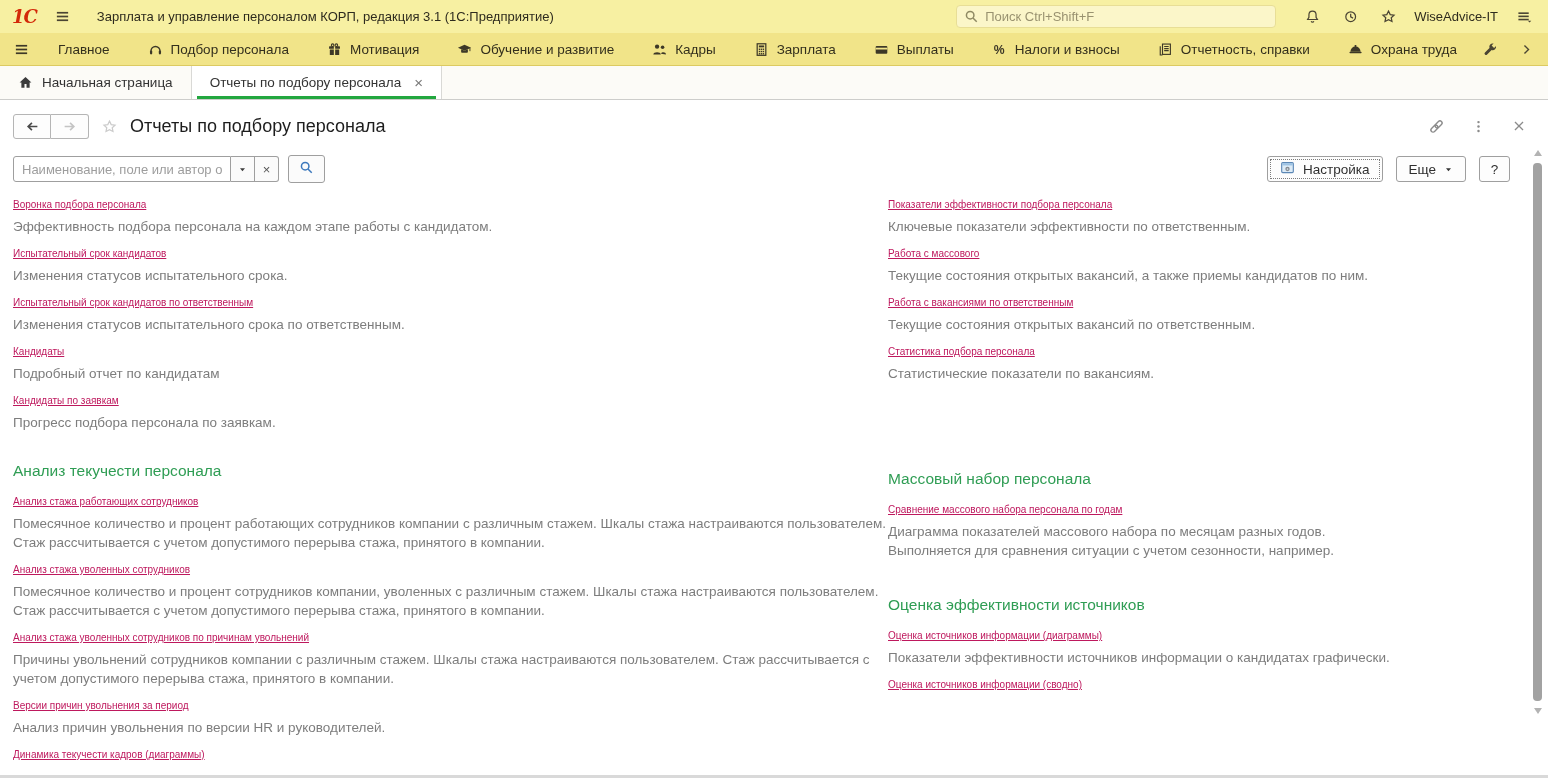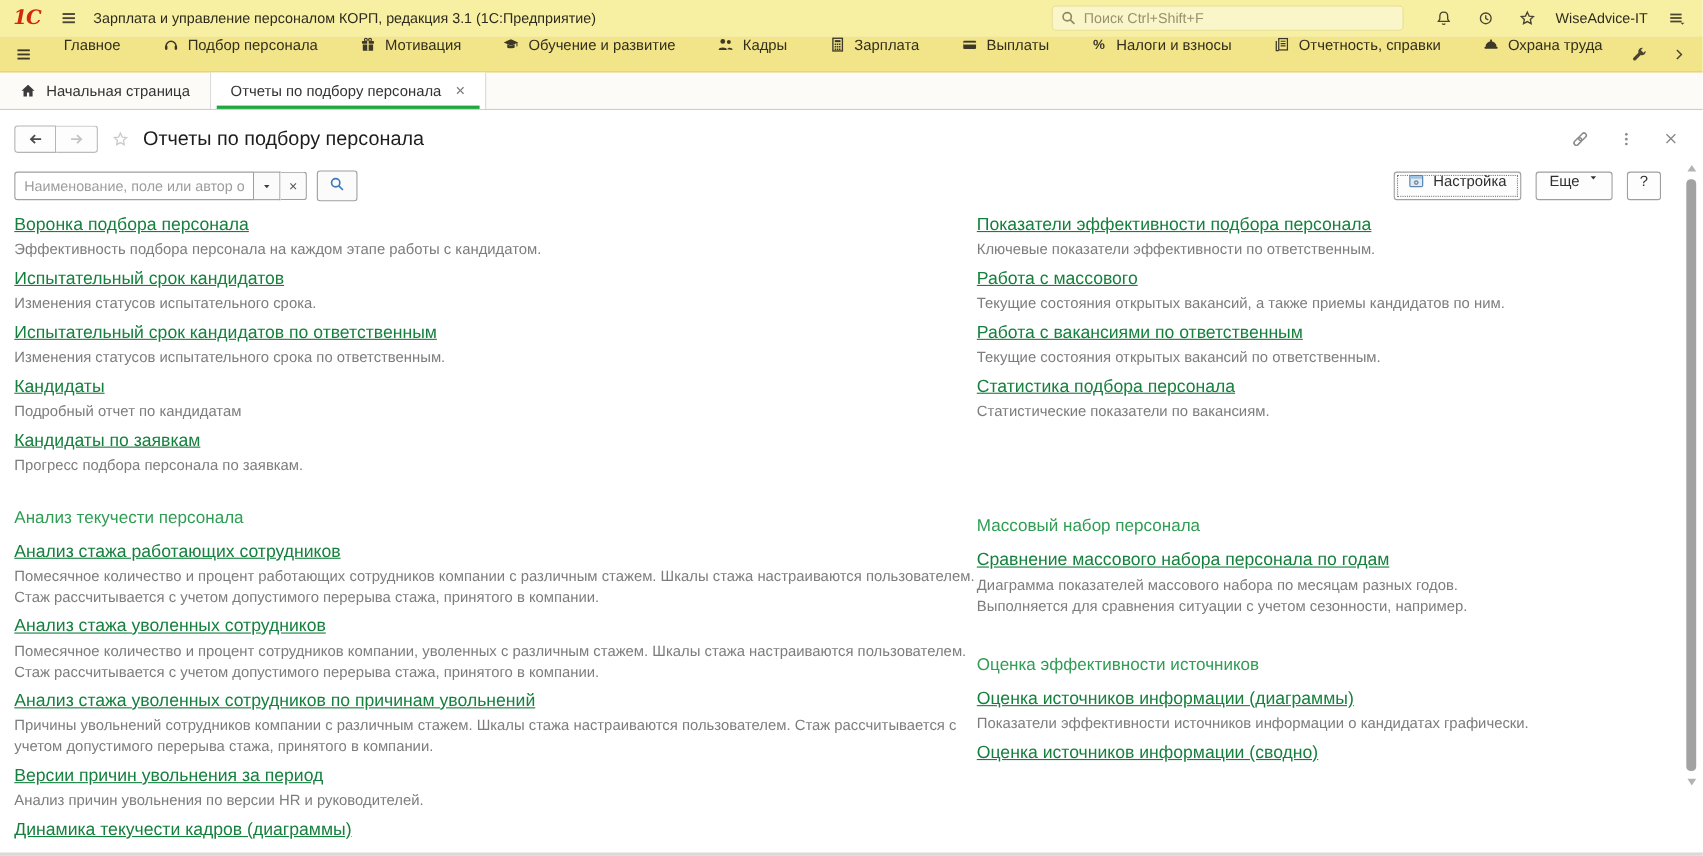--- a/index.html
+++ b/index.html
@@ -3,33 +3,33 @@
 <meta charset="utf-8">
 <style>
   * { box-sizing: border-box; margin: 0; padding: 0; }
   html,body { width:1548px; height:778px; overflow:hidden; }
   body { font-family:"Liberation Sans","DejaVu Sans",sans-serif; font-size:13px; background:#fff; color:#333; }
 
   
   .titlebar { height:33px; background:#f7f0a2; display:flex; align-items:center; padding:0 12px; gap:10px; }
   .logo-1c { font-family:"DejaVu Serif",serif; font-style:italic; font-weight:bold; font-size:18px; color:#d3290a; letter-spacing:-1px; line-height:1; padding-right:4px; }
   .tb-icon { display:flex; align-items:center; justify-content:center; width:24px; height:24px; color:#4a4433; cursor:pointer; }
-  .tb-title { font-size:13px; color:#2e2b1e; white-space:nowrap; }
+  .tb-title { font-size:13px; color:#2e2b1e; margin-left:12px; white-space:nowrap; }
   .tb-search { margin-left:auto; width:320px; height:23px; background:#fbf6c9; border:1px solid #e8de96; border-radius:4px; display:flex; align-items:center; padding:0 7px; gap:6px; }
   .tb-search .s-ic { color:#8f8a64; display:flex; }
   .tb-search input { flex:1; border:none; outline:none; background:transparent; font-family:inherit; font-size:13px; color:#5c5840; }
   .tb-search input::placeholder { color:#999270; }
   .tb-right { display:flex; align-items:center; gap:14px; margin-left:14px; }
   .user-label { font-size:13px; color:#2e2b1e; white-space:nowrap; }
 
   
   .menubar { height:33px; background:#f1e489; border-bottom:1px solid #dcca62; display:flex; align-items:stretch; padding:0 10px; }
   .mb-burger { display:flex; align-items:center; padding:0 10px 0 4px; color:#3d3827; cursor:pointer; }
   .menu-items { display:flex; align-items:stretch; flex:1; }
-  .menu-item { display:flex; align-items:flex-start; gap:8px; padding:0 19px; cursor:pointer; font-size:13.5px; color:#332f1d; white-space:nowrap; }
+  .menu-item { display:flex; align-items:center; gap:8px; padding:0 19px; cursor:pointer; font-size:13.5px; color:#332f1d; white-space:nowrap; }
   .mi-icon { display:flex; color:#3d3827; }
   .menu-tools { display:flex; align-items:center; gap:16px; margin-left:auto; color:#3d3827; padding-right:2px; }
   .menu-tools .tb-icon { width:20px; }
 
   
   .tabbar { height:34px; background:#fcfbf7; border-bottom:1px solid #cdcdcb; display:flex; align-items:stretch; }
   .tab { display:flex; align-items:center; gap:9px; padding:0 18px; border-right:1px solid #d9d9d6; font-size:13.5px; color:#333; position:relative; cursor:pointer; }
   .tab .t-icon { display:flex; color:#3b3b3b; }
   .tab.active { background:#fff; }
   .tab.active::after { content:""; position:absolute; left:5px; right:5px; bottom:0; height:3px; background:#22a73f; }
@@ -50,35 +50,35 @@
 
   .toolbar { display:flex; align-items:center; margin-top:11px; }
   .search-group { display:flex; align-items:stretch; height:26px; }
   .search-input { width:218px; border:1px solid #9f9f9f; border-radius:3px 0 0 3px; padding:0 8px; font-family:inherit; font-size:13px; color:#333; outline:none; }
   .search-input::placeholder { color:#9d9d9d; }
   .mini-btn { width:24px; border:1px solid #9f9f9f; border-left:none; background:#fbfbfb; display:flex; align-items:center; justify-content:center; color:#3c3c3c; cursor:pointer; }
   .mini-btn:last-child { border-radius:0 3px 3px 0; }
   .mini-btn .x { font-size:13px; color:#555; }
   .search-btn { margin-left:9px; width:37px; height:28px; border:1px solid #9f9f9f; border-radius:3px; background:#fbfbfb; color:#3c78bc; display:flex; align-items:center; justify-content:center; cursor:pointer; }
   .toolbar-right { margin-left:auto; display:flex; align-items:center; gap:13px; padding-right:24px; }
-  .btn { height:26px; border:1px solid #9f9f9f; border-radius:3px; background:#fdfdfd; display:flex; align-items:flex-start; gap:8px; padding:0 12px; font-size:13.5px; color:#2f2f2f; cursor:pointer; white-space:nowrap; }
+  .btn { height:26px; border:1px solid #9f9f9f; border-radius:3px; background:#fdfdfd; display:flex; align-items:center; gap:8px; padding:0 12px; font-size:13.5px; color:#2f2f2f; cursor:pointer; white-space:nowrap; }
   .btn.settings { outline:1px dotted #7c7c7c; outline-offset:-4px; }
   .btn .b-caret { display:flex; color:#333; }
   .btn.help { width:31px; padding:0; justify-content:center; }
 
   
   .columns { display:flex; margin-top:12px; }
   .col-left { width:875px; flex:none; }
   .col-right { flex:1; min-width:0; padding-right:46px; }
   .report-section.has-header { margin-top:30px; }
   .col-right .report-section:last-child { margin-top:36px; }
   .col-right .report-section:first-child { min-height:245px; }
   .section-header { font-size:15.5px; font-weight:400; color:#2f9d54; margin:0 0 12px; }
   .report-item { margin-bottom:8px; }
-  .report-link { display:inline-block; color:#15803d; text-decoration:underline; font-size:16px; line-height:19px; cursor:pointer; }
+  .report-link { display:inline-block; color:#be185d; text-decoration:underline; font-size:10px; line-height:19px; cursor:pointer; }
   .report-desc { color:#7d7d7d; font-size:13.5px; line-height:19px; margin-top:3px; white-space:pre-line; }
 
   
   .scroll-rail { position:absolute; top:50px; right:5px; bottom:30px; width:10px; }
   .scroll-up, .scroll-down { position:absolute; left:1px; width:0; height:0; border-left:4px solid transparent; border-right:4px solid transparent; cursor:pointer; }
   .scroll-up { top:0; border-bottom:6px solid #b3b3b3; }
   .scroll-down { bottom:0; border-top:6px solid #b3b3b3; }
   .scroll-thumb { position:absolute; top:13px; bottom:13px; left:0; width:9px; background:#a2a2a2; border-radius:4px; cursor:grab; }
 
   .bottom-edge { position:absolute; left:0; right:0; bottom:0; height:3px; background:#d9d9d9; }

